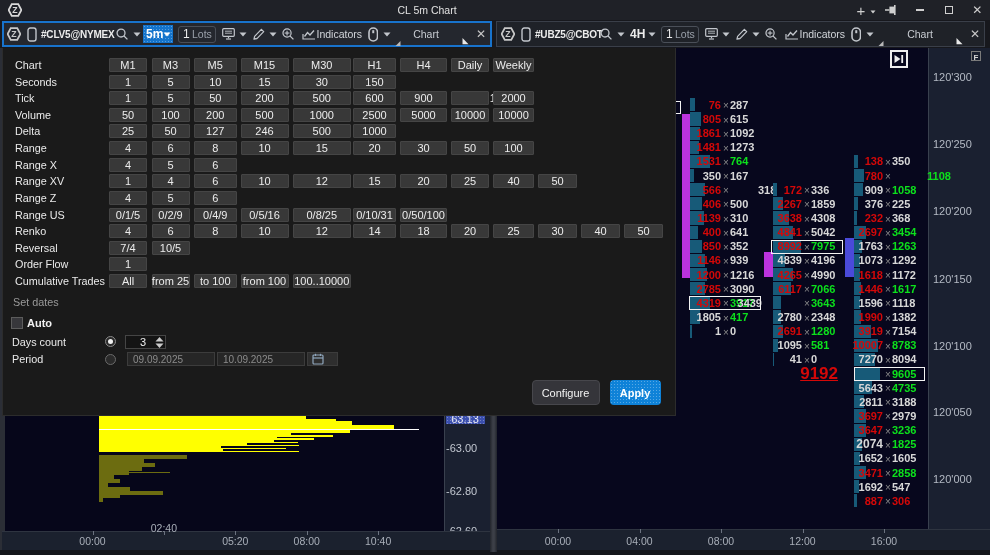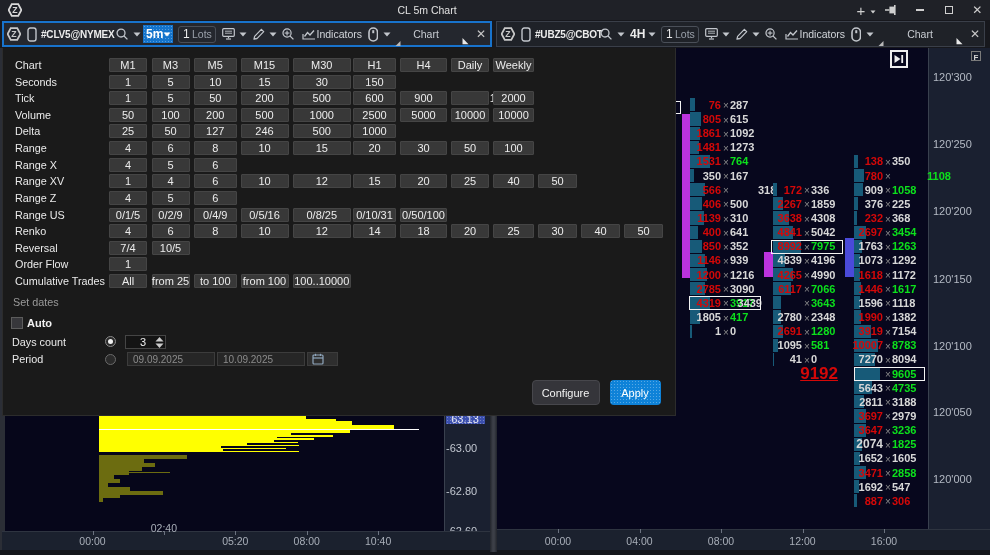--- a/index.html
+++ b/index.html
@@ -761,12 +761,12 @@
     <svg width="12" height="12" viewBox="0 0 12 12" style="">
       <rect x="1" y="2" width="10" height="9" rx="1" fill="none" stroke="#8fa6bc" stroke-width="1.2"></rect>
       <line x1="1" y1="5" x2="11" y2="5" stroke="#8fa6bc" stroke-width="1.2"></line>
       <line x1="3.5" y1="0.8" x2="3.5" y2="3" stroke="#8fa6bc" stroke-width="1.2"></line>
       <line x1="8.5" y1="0.8" x2="8.5" y2="3" stroke="#8fa6bc" stroke-width="1.2"></line>
     </svg>
   </div>
 <div style="position:absolute;left:531.5px;top:380px;width:68px;height:25px;background:#35353a;border:1px solid #47474c;border-radius:4px;"></div>
 <div class="ct" style="left:565.5px;top:392.5px;font-size:11px;color:#f2f2f2;">Configure</div>
 <div style="position:absolute;left:609.5px;top:380px;width:51.5px;height:25px;background:#0e82d8;border-radius:4px;background-image:radial-gradient(rgba(255,255,255,0.3) 0.6px, rgba(0,0,0,0) 0.7px);background-size:3px 3px;"></div>
-<div class="ct" style="left:635px;top:392.5px;font-size:11px;color:#ffffff;">Apply</div>
+<div class="ct" style="left:635px;top:392.5px;font-size:11px;color:#ffffff;font-weight:bold;">Apply</div>
 </body></html>

